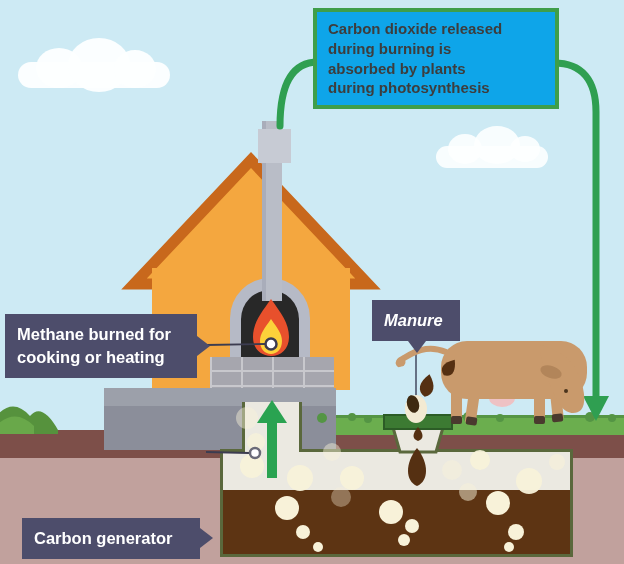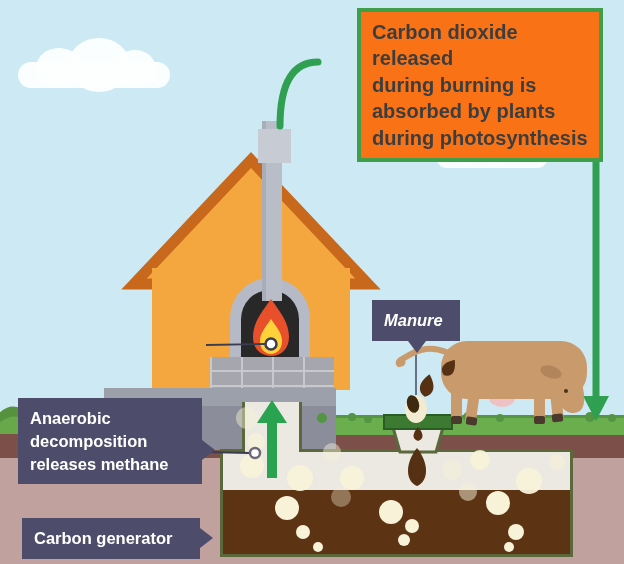--- a/index.html
+++ b/index.html
@@ -49,23 +49,23 @@
     content:"";position:absolute;bottom:-12px;left:36px;
     border-left:9px solid transparent;border-right:9px solid transparent;
     border-top:12px solid #4d4d6b;
   }
   #label-methane{left:5px;top:314px;width:192px;}
   #label-anaerobic{left:18px;top:398px;width:184px;}
   #label-biogas{left:22px;top:518px;width:178px;}
   #label-manure{left:372px;top:300px;width:88px;font-style:italic;}
   
   #co2-box{
-    position:absolute;left:313px;top:8px;width:246px;background:#f97316;
-    border:4px solid #3f9e4a;color:#3d3d3d;font-weight:bold;font-size:20px;
-    line-height:1.32;padding:7px 11px;white-space:pre-line;z-index:55;box-sizing:border-box;margin-left:44px;
+    position:absolute;left:313px;top:8px;width:246px;background:#0ea5e9;
+    border:4px solid #3f9e4a;color:#3d3d3d;font-weight:bold;font-size:15px;
+    line-height:1.32;padding:7px 11px;white-space:pre-line;z-index:55;box-sizing:border-box;
   }
 </style>
 </head>
 <body>
 
 <div id="scene">
 
   <div class="abs" id="sky"></div>
 
   <div class="abs cloud" style="left:18px;top:38px;width:152px;height:50px;">
@@ -195,19 +195,18 @@
       <line x1="206" y1="452" x2="249" y2="453" stroke="#3c3c50" stroke-width="1.8"></line>
       <circle cx="255" cy="453" r="5" fill="#ffffff" stroke="#6a6a78" stroke-width="2.5"></circle>
     </g>
   </svg>
 
   <div id="co2-box">Carbon dioxide released
 during burning is
 absorbed by plants
 during photosynthesis</div>
 
-  <div class="label point-right point-mid" id="label-anaerobic">Anaerobic
-decomposition
-releases methane</div>
+  <div class="label point-right" id="label-methane">Methane burned for
+cooking or heating</div>
   <div class="label point-right" id="label-biogas">Carbon generator</div>
   <div class="label point-down" id="label-manure">Manure</div>
 
 </div>
 
 </body></html>

